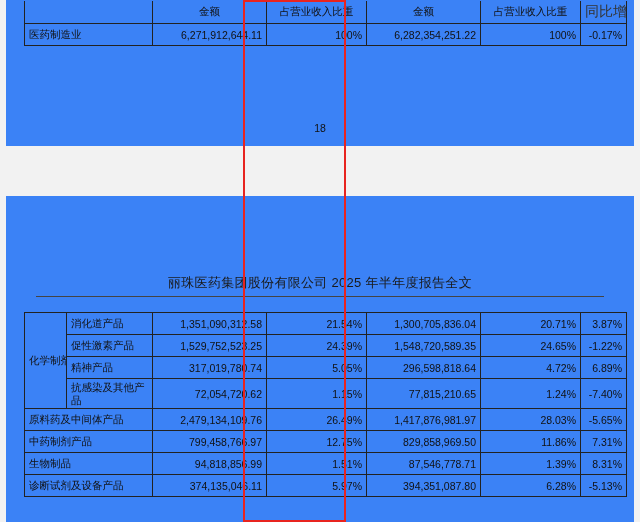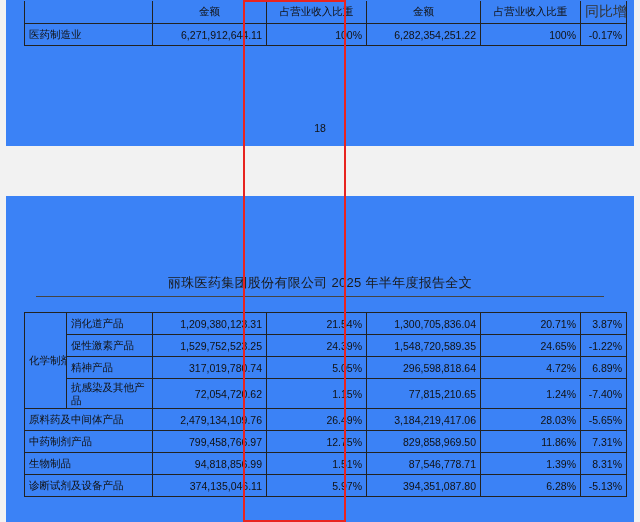--- a/index.html
+++ b/index.html
@@ -190,21 +190,21 @@
         <col style="width:114px">
         <col style="width:100px">
         <col style="width:114px">
         <col style="width:100px">
         <col style="width:46px">
       </colgroup>
       <tbody>
           <tr>
         <td rowspan="4" class="vmerge">化学制剂产品</td>
         <td class="lft">消化道产品</td>
-        <td class="num">1,209,380,123.31</td>
+        <td class="num">1,351,090,312.58</td>
         <td class="num">21.54%</td>
         <td class="num">1,300,705,836.04</td>
         <td class="num">20.71%</td>
         <td class="num">3.87%</td>
       </tr>
       <tr>
         <td class="lft">促性激素产品</td>
         <td class="num">1,529,752,523.25</td>
         <td class="num">24.39%</td>
         <td class="num">1,548,720,589.35</td>
@@ -224,21 +224,21 @@
         <td class="num">72,054,720.62</td>
         <td class="num">1.15%</td>
         <td class="num">77,815,210.65</td>
         <td class="num">1.24%</td>
         <td class="num">-7.40%</td>
       </tr>
       <tr>
         <td colspan="2" class="lft">原料药及中间体产品</td>
         <td class="num">2,479,134,109.76</td>
         <td class="num">26.49%</td>
-        <td class="num">3,184,219,417.06</td>
+        <td class="num">1,417,876,981.97</td>
         <td class="num">28.03%</td>
         <td class="num">-5.65%</td>
       </tr>
       <tr>
         <td colspan="2" class="lft">中药制剂产品</td>
         <td class="num">799,458,766.97</td>
         <td class="num">12.75%</td>
         <td class="num">829,858,969.50</td>
         <td class="num">11.86%</td>
         <td class="num">7.31%</td>

